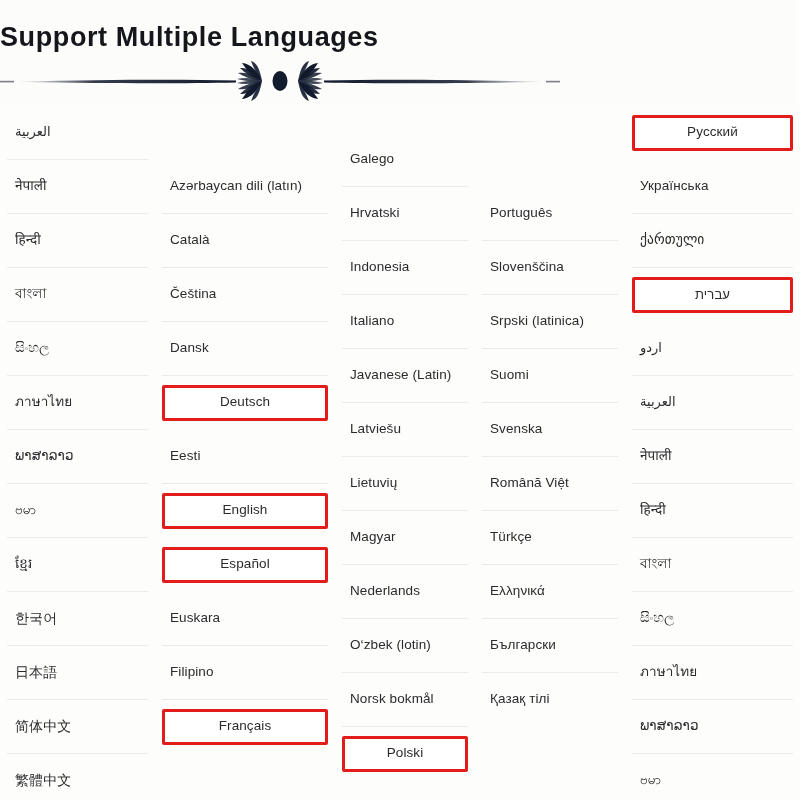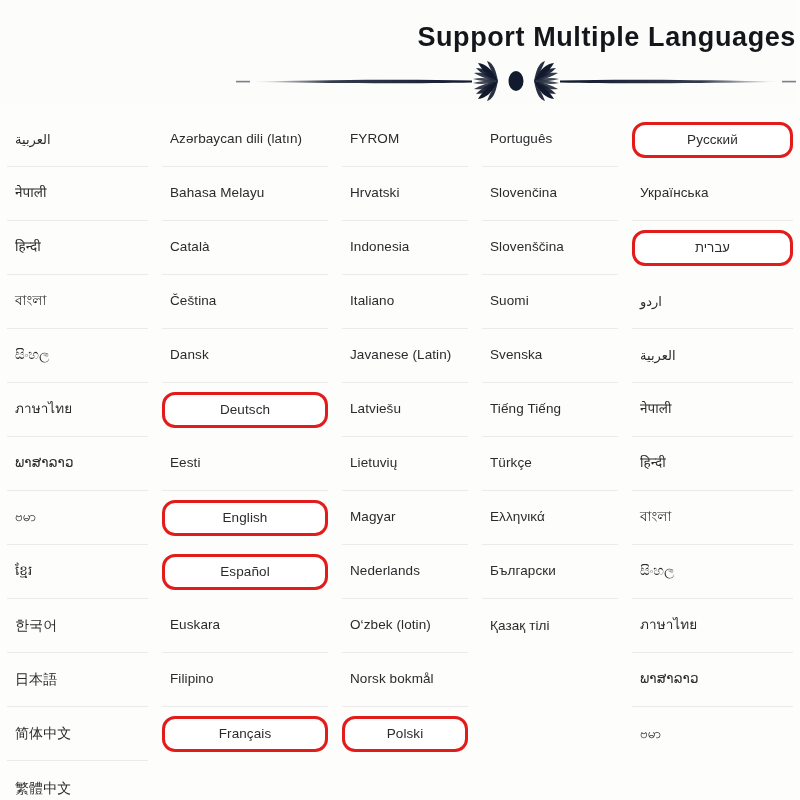--- a/index.html
+++ b/index.html
@@ -20,21 +20,21 @@
   }
 
   
   .header {
     position: relative;
     width: 796px;
     height: 105px;
     background: #fcfcfa;
     display: flex;
     flex-direction: column;
-    align-items: flex-end;
+    align-items: flex-start;
     justify-content: flex-start;
     padding-top: 22px;
   }
   .header-title {
     font-family: "Liberation Sans", "DejaVu Sans", sans-serif;
     font-size: 27px;
     font-weight: 700;
     letter-spacing: 0.6px;
     color: #14161c;
     white-space: nowrap;
@@ -49,21 +49,21 @@
   }
 
   
   .lang-grid {
     position: relative;
     width: 800px;
     height: 695px;
     background: #fdfdfb;
     display: flex;
     flex-direction: row;
-    align-items: flex-start;
+    align-items: center;
     padding-top: 8px;
   }
   .lang-col {
     position: relative;
     display: flex;
     flex-direction: column;
   }
   .col-0 { width: 155px; }
   .col-1 { width: 180px; }
   .col-2 { width: 140px; }
@@ -89,21 +89,21 @@
     letter-spacing: 0.1px;
   }
   .script-ar .lang-label,
   .script-he .lang-label { font-size: 13px; }
   .script-cjk .lang-label { font-size: 14px; }
   .script-indic .lang-label { font-size: 13.5px; }
 
   
   .lang-cell.highlight {
     border: 3px solid #e21b1b;
-    border-radius: 13px;
+    border-radius: 2px;
     background: #ffffff;
     height: 36px;
     margin-top: 9px;
     margin-bottom: 9px;
     justify-content: center;
     padding: 0 12px;
   }
   .lang-cell.highlight .lang-label { font-weight: 400; }
 
   
@@ -215,23 +215,20 @@
         </div>
         <div class="lang-cell script-cjk">
           <span class="lang-label">繁體中文</span>
         </div>
       </div>
       <div class="lang-col col-1">
         <div class="lang-cell script-latin">
           <span class="lang-label">Azərbaycan dili (latın)</span>
         </div>
         <div class="lang-cell script-latin">
-          <span class="lang-label">Bahasa Melayu</span>
-        </div>
-        <div class="lang-cell script-latin">
           <span class="lang-label">Català</span>
         </div>
         <div class="lang-cell script-latin">
           <span class="lang-label">Čeština</span>
         </div>
         <div class="lang-cell script-latin">
           <span class="lang-label">Dansk</span>
         </div>
         <div class="cell-slot">
           <div class="lang-cell script-latin highlight">
@@ -258,21 +255,21 @@
           <span class="lang-label">Filipino</span>
         </div>
         <div class="cell-slot">
           <div class="lang-cell script-latin highlight">
             <span class="lang-label">Français</span>
           </div>
         </div>
       </div>
       <div class="lang-col col-2">
         <div class="lang-cell script-latin">
-          <span class="lang-label">FYROM</span>
+          <span class="lang-label">Galego</span>
         </div>
         <div class="lang-cell script-latin">
           <span class="lang-label">Hrvatski</span>
         </div>
         <div class="lang-cell script-latin">
           <span class="lang-label">Indonesia</span>
         </div>
         <div class="lang-cell script-latin">
           <span class="lang-label">Italiano</span>
         </div>
@@ -301,33 +298,33 @@
           <div class="lang-cell script-latin highlight">
             <span class="lang-label">Polski</span>
           </div>
         </div>
       </div>
       <div class="lang-col col-3">
         <div class="lang-cell script-latin">
           <span class="lang-label">Português</span>
         </div>
         <div class="lang-cell script-latin">
-          <span class="lang-label">Slovenčina</span>
-        </div>
-        <div class="lang-cell script-latin">
           <span class="lang-label">Slovenščina</span>
         </div>
         <div class="lang-cell script-latin">
+          <span class="lang-label">Srpski (latinica)</span>
+        </div>
+        <div class="lang-cell script-latin">
           <span class="lang-label">Suomi</span>
         </div>
         <div class="lang-cell script-latin">
           <span class="lang-label">Svenska</span>
         </div>
         <div class="lang-cell script-latin">
-          <span class="lang-label">Tiếng Tiếng</span>
+          <span class="lang-label">Română Việt</span>
         </div>
         <div class="lang-cell script-latin">
           <span class="lang-label">Türkçe</span>
         </div>
         <div class="lang-cell script-greek">
           <span class="lang-label">Ελληνικά</span>
         </div>
         <div class="lang-cell script-cyrillic">
           <span class="lang-label">Български</span>
         </div>
@@ -337,20 +334,23 @@
       </div>
       <div class="lang-col col-4">
         <div class="cell-slot">
           <div class="lang-cell script-cyrillic highlight">
             <span class="lang-label">Русский</span>
           </div>
         </div>
         <div class="lang-cell script-cyrillic">
           <span class="lang-label">Українська</span>
         </div>
+        <div class="lang-cell script-georgian">
+          <span class="lang-label">ქართული</span>
+        </div>
         <div class="cell-slot">
           <div class="lang-cell script-he highlight">
             <span class="lang-label">עברית</span>
           </div>
         </div>
         <div class="lang-cell script-ar">
           <span class="lang-label">اردو</span>
         </div>
         <div class="lang-cell script-ar">
           <span class="lang-label">العربية</span>

